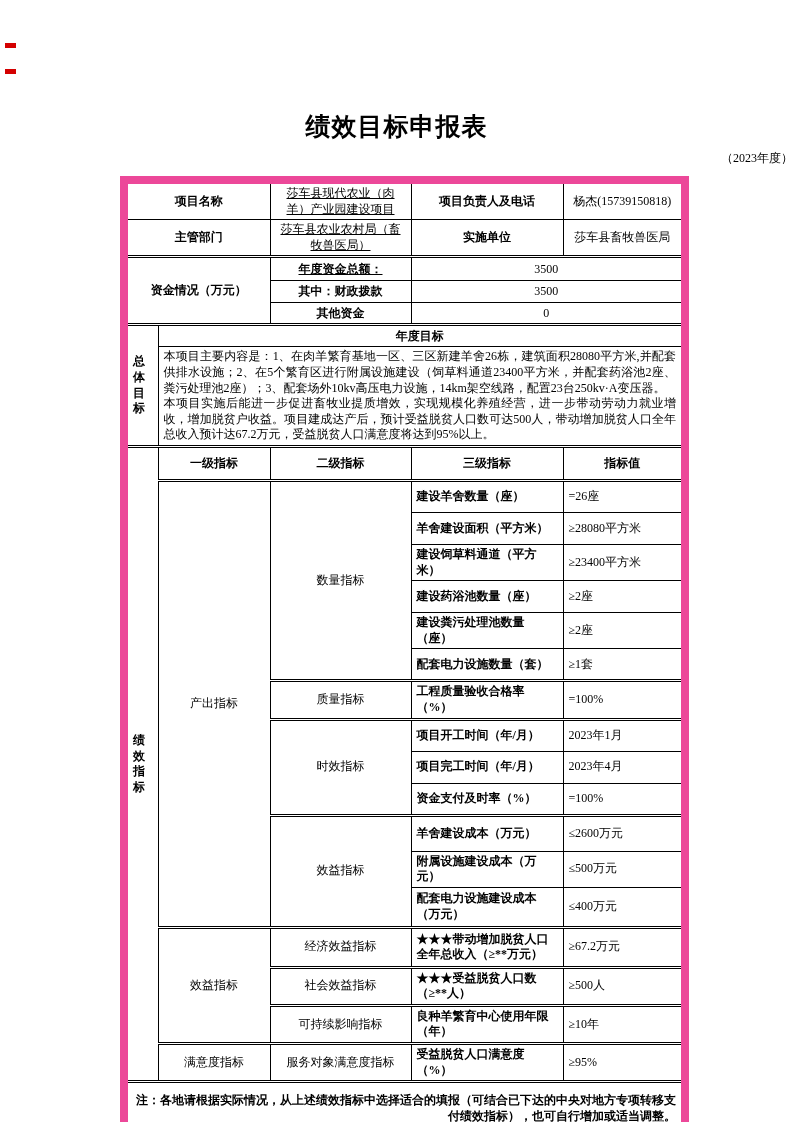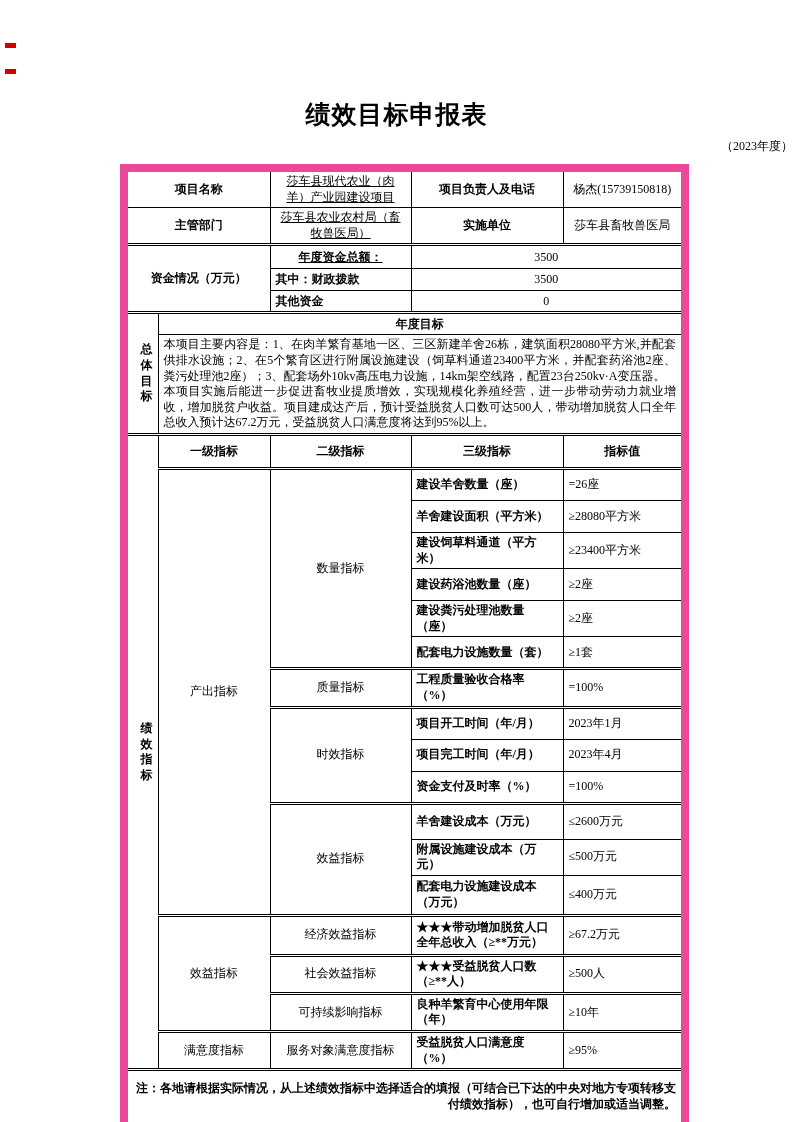--- a/index.html
+++ b/index.html
@@ -4,41 +4,41 @@
 <style>
   html,body{margin:0;padding:0;}
   body{
     width:793px;height:1122px;background:#ffffff;position:relative;
     font-family:"Liberation Serif","DejaVu Serif",serif;color:#000;
     -webkit-font-smoothing:antialiased;
   }
   .red-mark{position:absolute;left:5px;width:11px;height:5px;background:#d40000;}
   .red-mark.m1{top:43px;}
   .red-mark.m2{top:69px;}
-  .title{padding-top:98px;text-align:center;font-size:25px;font-weight:bold;letter-spacing:1px;}
+  .title{padding-top:98px;text-align:center;font-size:25px;font-weight:bold;letter-spacing:1px;margin-top:12px;}
   .subtitle{margin-top:7px;text-align:right;font-size:12px;}
   table.form{
     border-collapse:collapse;table-layout:fixed;
     margin:9px 0 0 120px;width:562px;
     font-size:12px;
   }
   table.form td{
     border:1px solid #000;
     padding:2px 5px;
     vertical-align:middle;
     overflow:hidden;
     line-height:1.3;
   }
   table.form{border:8px solid #ec4899;}
   tr.sep > td{border-top:3px double #000;margin-left:7px;}
   td.c{text-align:center;}
   td.l{text-align:center;text-decoration:underline;}
-  td.r{text-align:left;}
+  td.r{text-align:center;}
   td.b{font-weight:bold;}
-  td.narrow{padding:2px 3px;text-align:right;line-height:1.35;}
+  td.narrow{padding:2px 3px;text-align:left;line-height:1.35;}
   td.goal-text{padding:3px 7px;text-align:justify;line-height:1.46;}
   td.goal-text p{margin:0;}
   td.note-cell{font-weight:bold;line-height:1.5;padding:3px 6px;text-align:right;}
   td.val{padding-left:7px;}
   td.l3{padding-left:7px;line-height:1.35;font-weight:bold;}
 </style>
 </head>
 <body>
 
 <div class="red-mark m1"></div>

